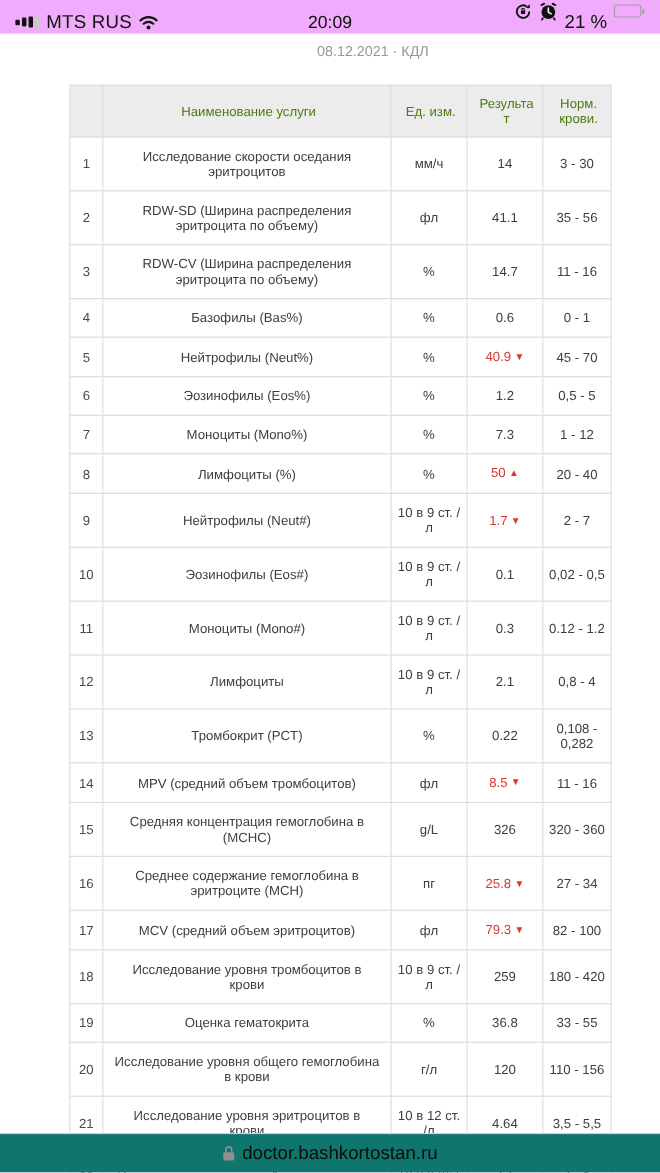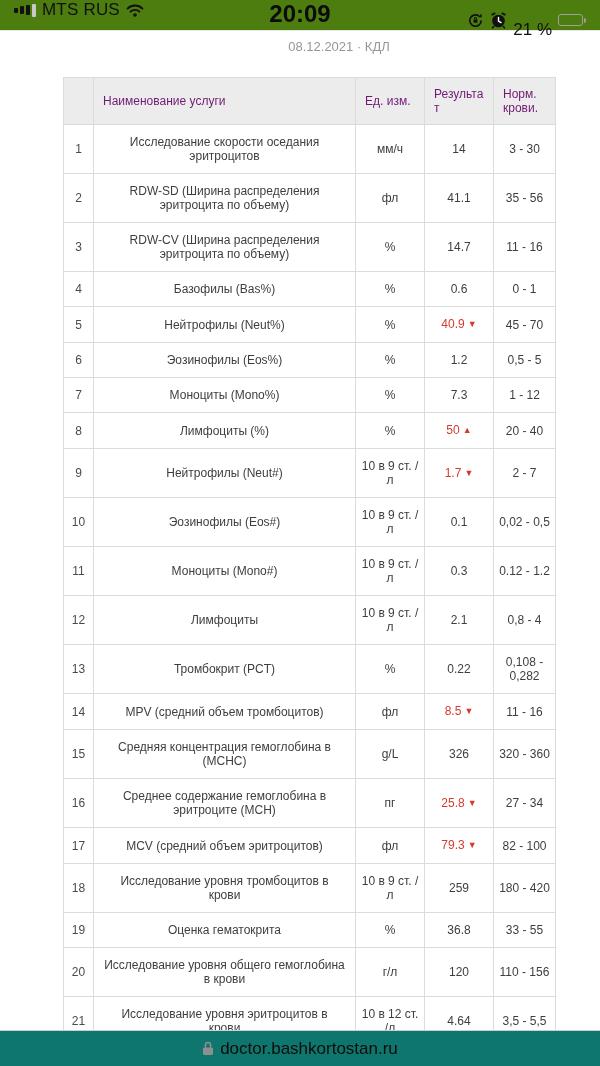--- a/index.html
+++ b/index.html
@@ -3,28 +3,28 @@
 <meta charset="utf-8">
 <style>
   html,body{margin:0;padding:0;}
   body{
     width:600px;height:1066px;overflow:hidden;background:#ffffff;
     font-family:"Liberation Sans","DejaVu Sans",sans-serif;
     -webkit-font-smoothing:antialiased;position:relative;
   }
   
   .status-bar{
-    height:30px;display:flex;align-items:flex-start;justify-content:space-between;
-    padding:0 14px;border-bottom:1px solid #e7e7e7;background:#4d7c0f;position:relative;
+    height:30px;display:flex;align-items:flex-end;justify-content:space-between;
+    padding:0 14px;border-bottom:1px solid #e7e7e7;background:#f0abfc;position:relative;
   }
   .sb-left,.sb-right{display:flex;align-items:center;gap:6px;}
   .sb-carrier{font-size:17px;color:#111;letter-spacing:.2px;}
   .sb-time{
     position:absolute;left:0;right:0;text-align:center;
-    font-size:24px;font-weight:700;color:#0b0b0b;pointer-events:none;
+    font-size:16px;font-weight:400;color:#0b0b0b;pointer-events:none;
   }
   .sb-pct{font-size:17px;color:#111;margin-top:20px;}
   .signal{display:flex;align-items:flex-end;gap:2px;height:13px;}
   .signal i{display:block;width:4px;border-radius:1px;background:#111;}
   .signal i:nth-child(1){height:5px;}
   .signal i:nth-child(2){height:8px;}
   .signal i:nth-child(3){height:10px;}
   .signal i:nth-child(4){height:13px;background:#c9c9c9;}
   .battery{display:flex;align-items:center;}
   .batt-body{width:25px;height:12px;border:1px solid #9f9f9f;border-radius:3px;padding:1px;box-sizing:border-box;}
@@ -36,21 +36,21 @@
     font-size:13px;color:#979797;
   }
   
   table.lab{
     border-collapse:collapse;table-layout:fixed;
     margin-left:63px;width:492px;
     font-size:12px;color:#3e3e3e;line-height:14px;
   }
   table.lab td{border:1px solid #dbdbdb;vertical-align:middle;word-wrap:break-word;}
   thead td{
-    background:#ececec;color:#701a75;text-align:left;
+    background:#ececec;color:#4d7c0f;text-align:center;
     padding:9px 6px 9px 9px;border-color:#dbdbdb;
   }
   tbody td{text-align:center;padding:10px 3px;}
   tbody td.c-name{padding:10px 10px;}
   tbody td.c-num{color:#4a4a4a;}
   .out-of-range{color:var(--alert,#d63a2f);}
   .flag-marker{font-size:9px;margin-left:3px;position:relative;top:-1px;}
   
   col.w-num{width:30px;}col.w-name{width:262px;}col.w-unit{width:69px;}
   col.w-res{width:69px;}col.w-norm{width:62px;}

